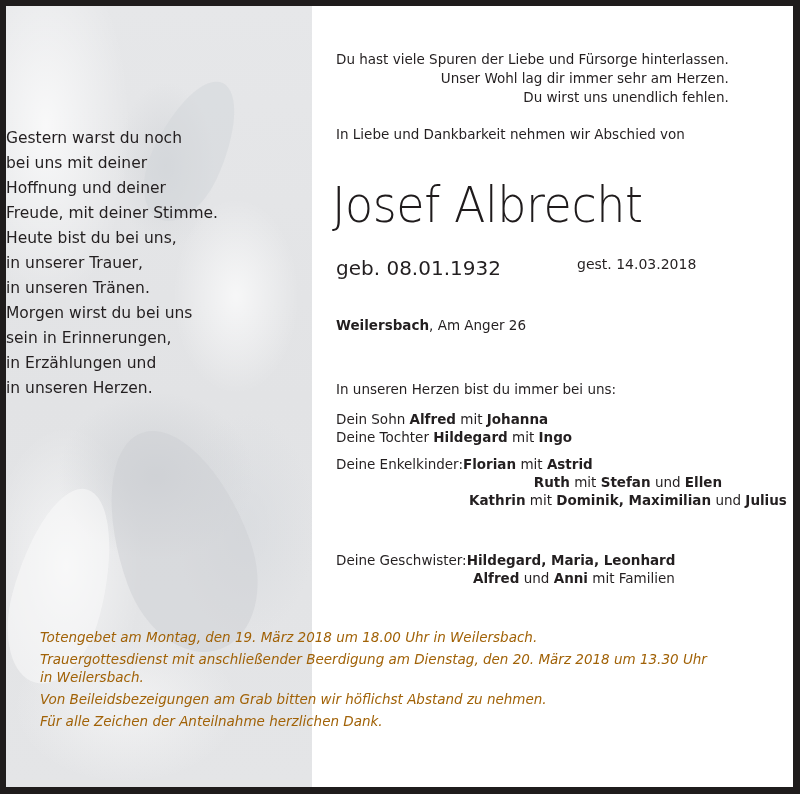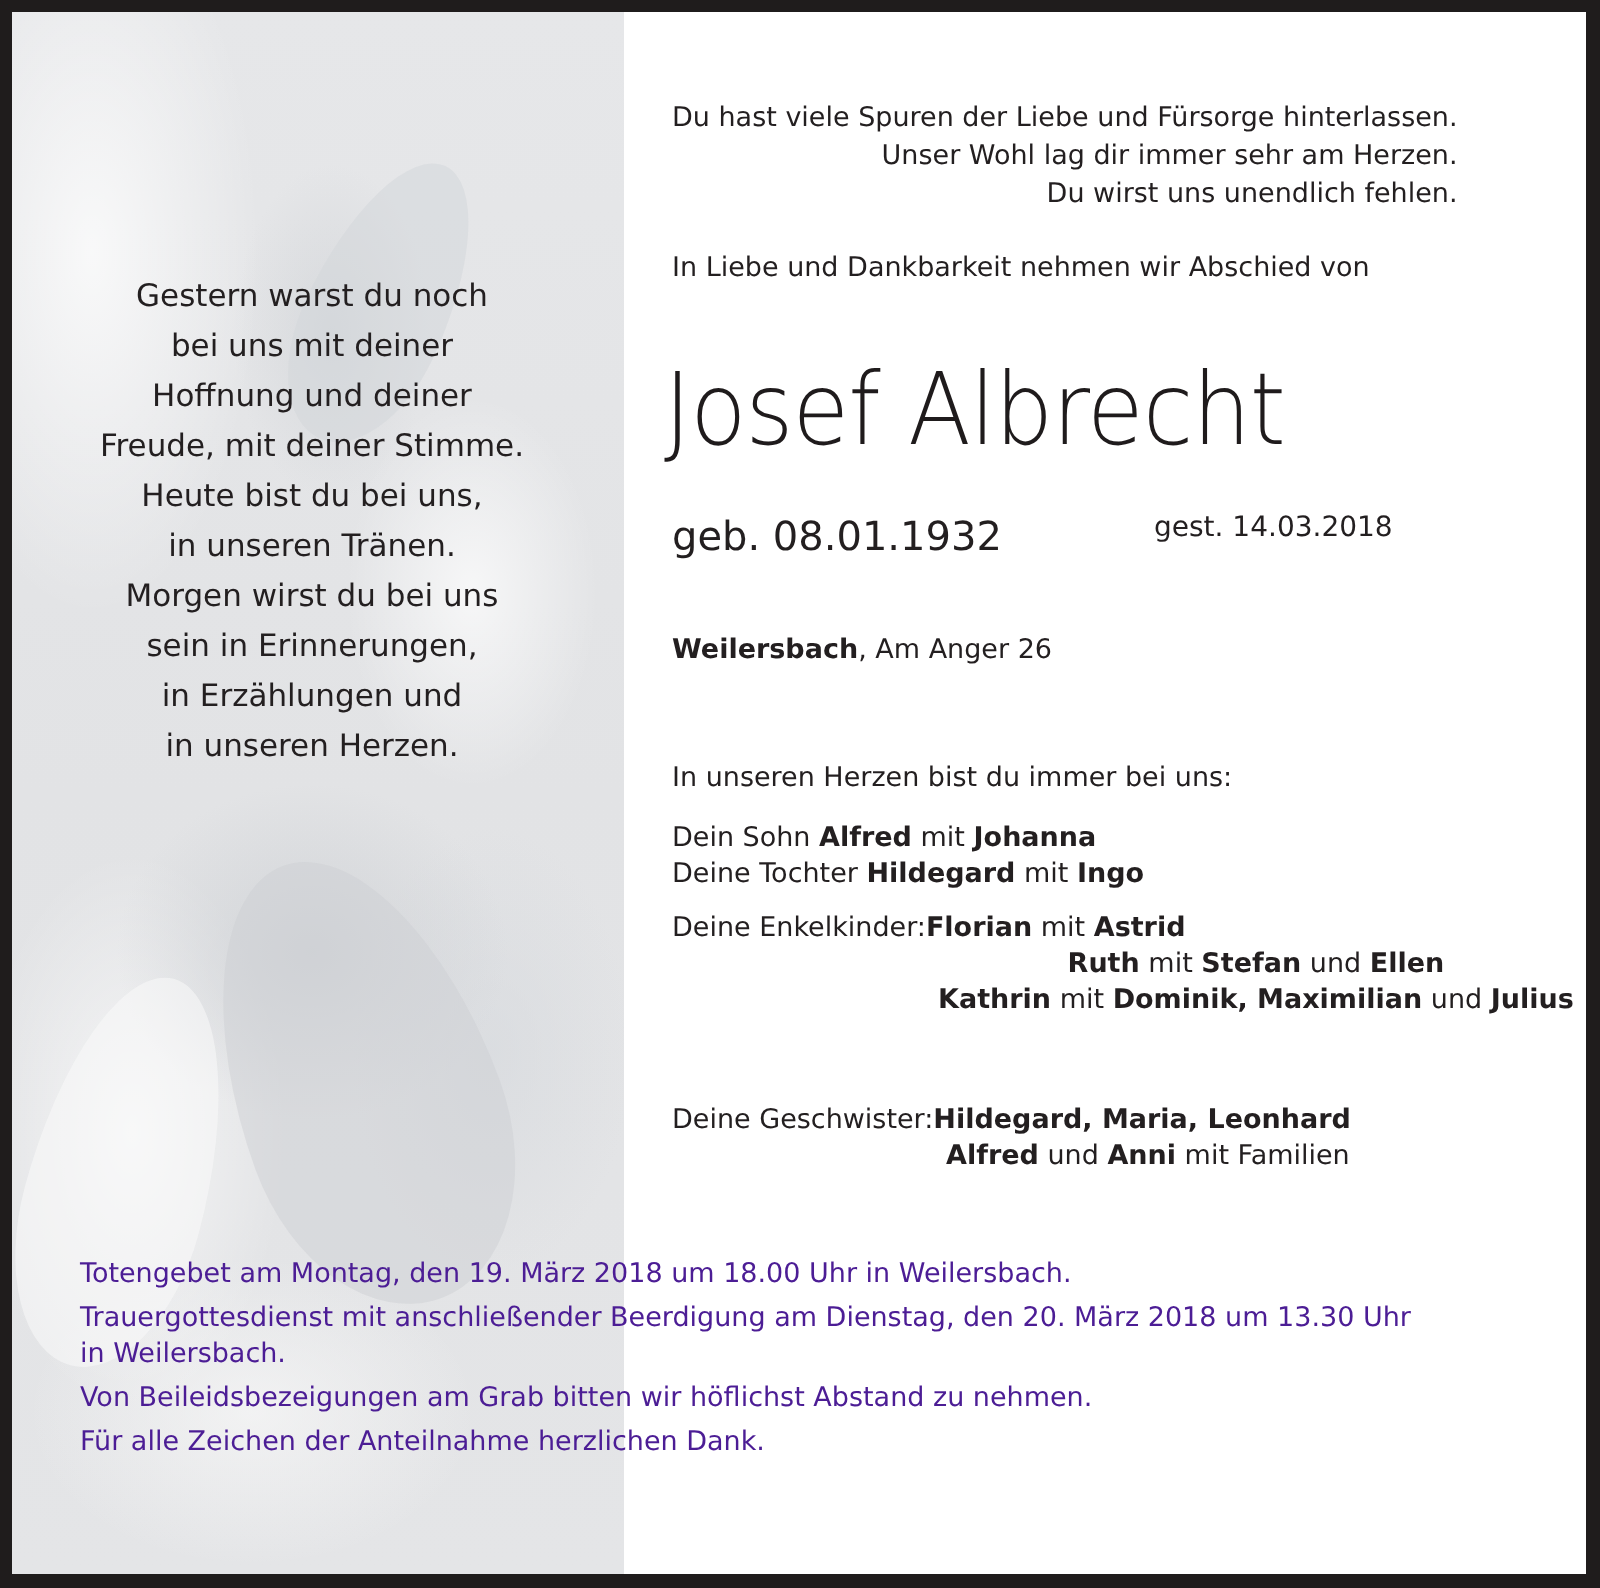--- a/index.html
+++ b/index.html
@@ -32,23 +32,22 @@
         radial-gradient(ellipse 70px 120px at 160px 160px, rgba(205,208,212,0.6), rgba(205,208,212,0) 70%),
         linear-gradient(180deg, #e6e7e9 0%, #e2e3e5 50%, #e4e5e7 100%);
     }
     .petal {
       position: absolute;
       background: rgba(212,215,219,0.55);
       border-radius: 50% 50% 50% 50% / 60% 60% 40% 40%;
     }
     .poem {
       position: absolute;
-      left: 0; top: 130px;
+      left: 0; top: 120px;
       width: 300px;
-      text-align: center;
       font-size: 15.5px;
       line-height: 25px;
       color: #231f20;
     }
     .poem div { white-space: nowrap; }
     .right {
       position: absolute;
       left: 330px; top: 0;
       width: 450px;
       font-size: 13.5px;
@@ -81,40 +80,42 @@
     .grand { top: 449px; }
     .siblings { top: 545px; }
     .indent-grand { padding-left: 133px; text-align: center; }
     .indent-sib { padding-left: 137px; }
     b { font-weight: bold; }
     .footer {
       position: absolute;
       left: 34px; top: 622px;
       font-size: 13.5px;
       line-height: 18px;
-      color: #4c1d95;
+      color: #a16207;
+      font-style: italic;
     }
     .footer .p { white-space: nowrap; margin-bottom: 4px; }
   </style>
 </head>
 <body>
 
 <div class="card">
 
   <div class="photo-panel">
     <div class="petal" style="left:150px;top:70px;width:70px;height:150px;transform:rotate(25deg);"></div>
     <div class="petal" style="left:110px;top:420px;width:130px;height:230px;transform:rotate(-20deg);background:rgba(205,208,212,0.5);"></div>
     <div class="petal" style="left:10px;top:480px;width:90px;height:200px;transform:rotate(15deg);background:rgba(250,250,250,0.55);"></div>
 
     <div class="poem">
       <div>Gestern warst du noch</div>
       <div>bei uns mit deiner</div>
       <div>Hoffnung und deiner</div>
       <div>Freude, mit deiner Stimme.</div>
       <div>Heute bist du bei uns,</div>
+      <div>in unserer Trauer,</div>
       <div>in unseren Tränen.</div>
       <div>Morgen wirst du bei uns</div>
       <div>sein in Erinnerungen,</div>
       <div>in Erzählungen und</div>
       <div>in unseren Herzen.</div>
     </div>
   </div>
 
   <div class="right">
     <div class="intro">

